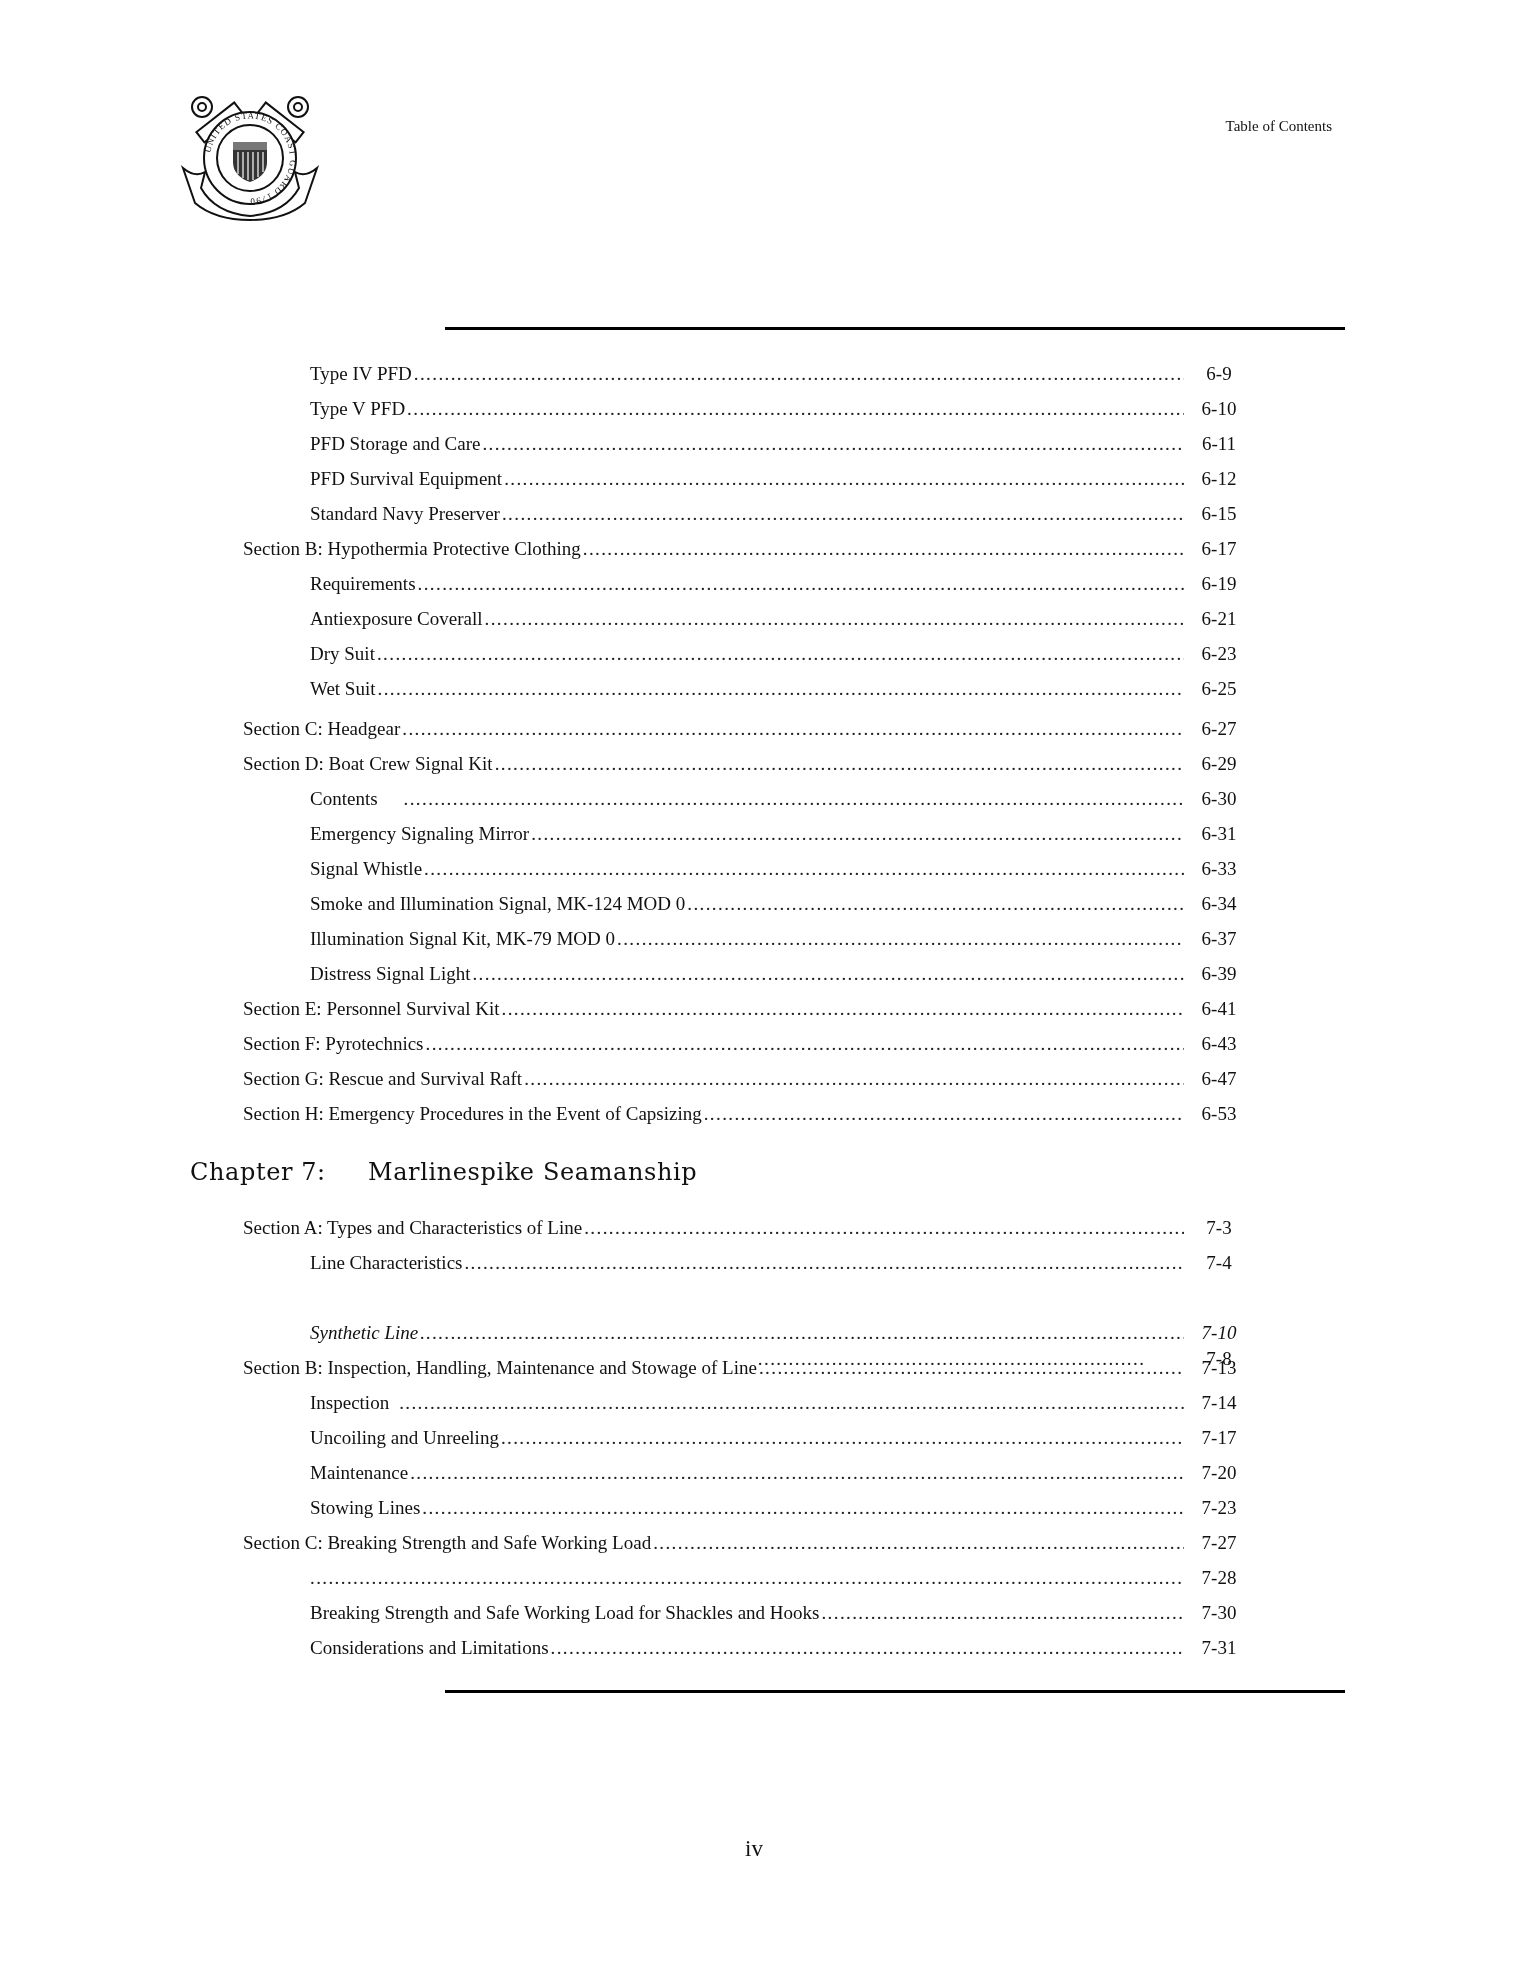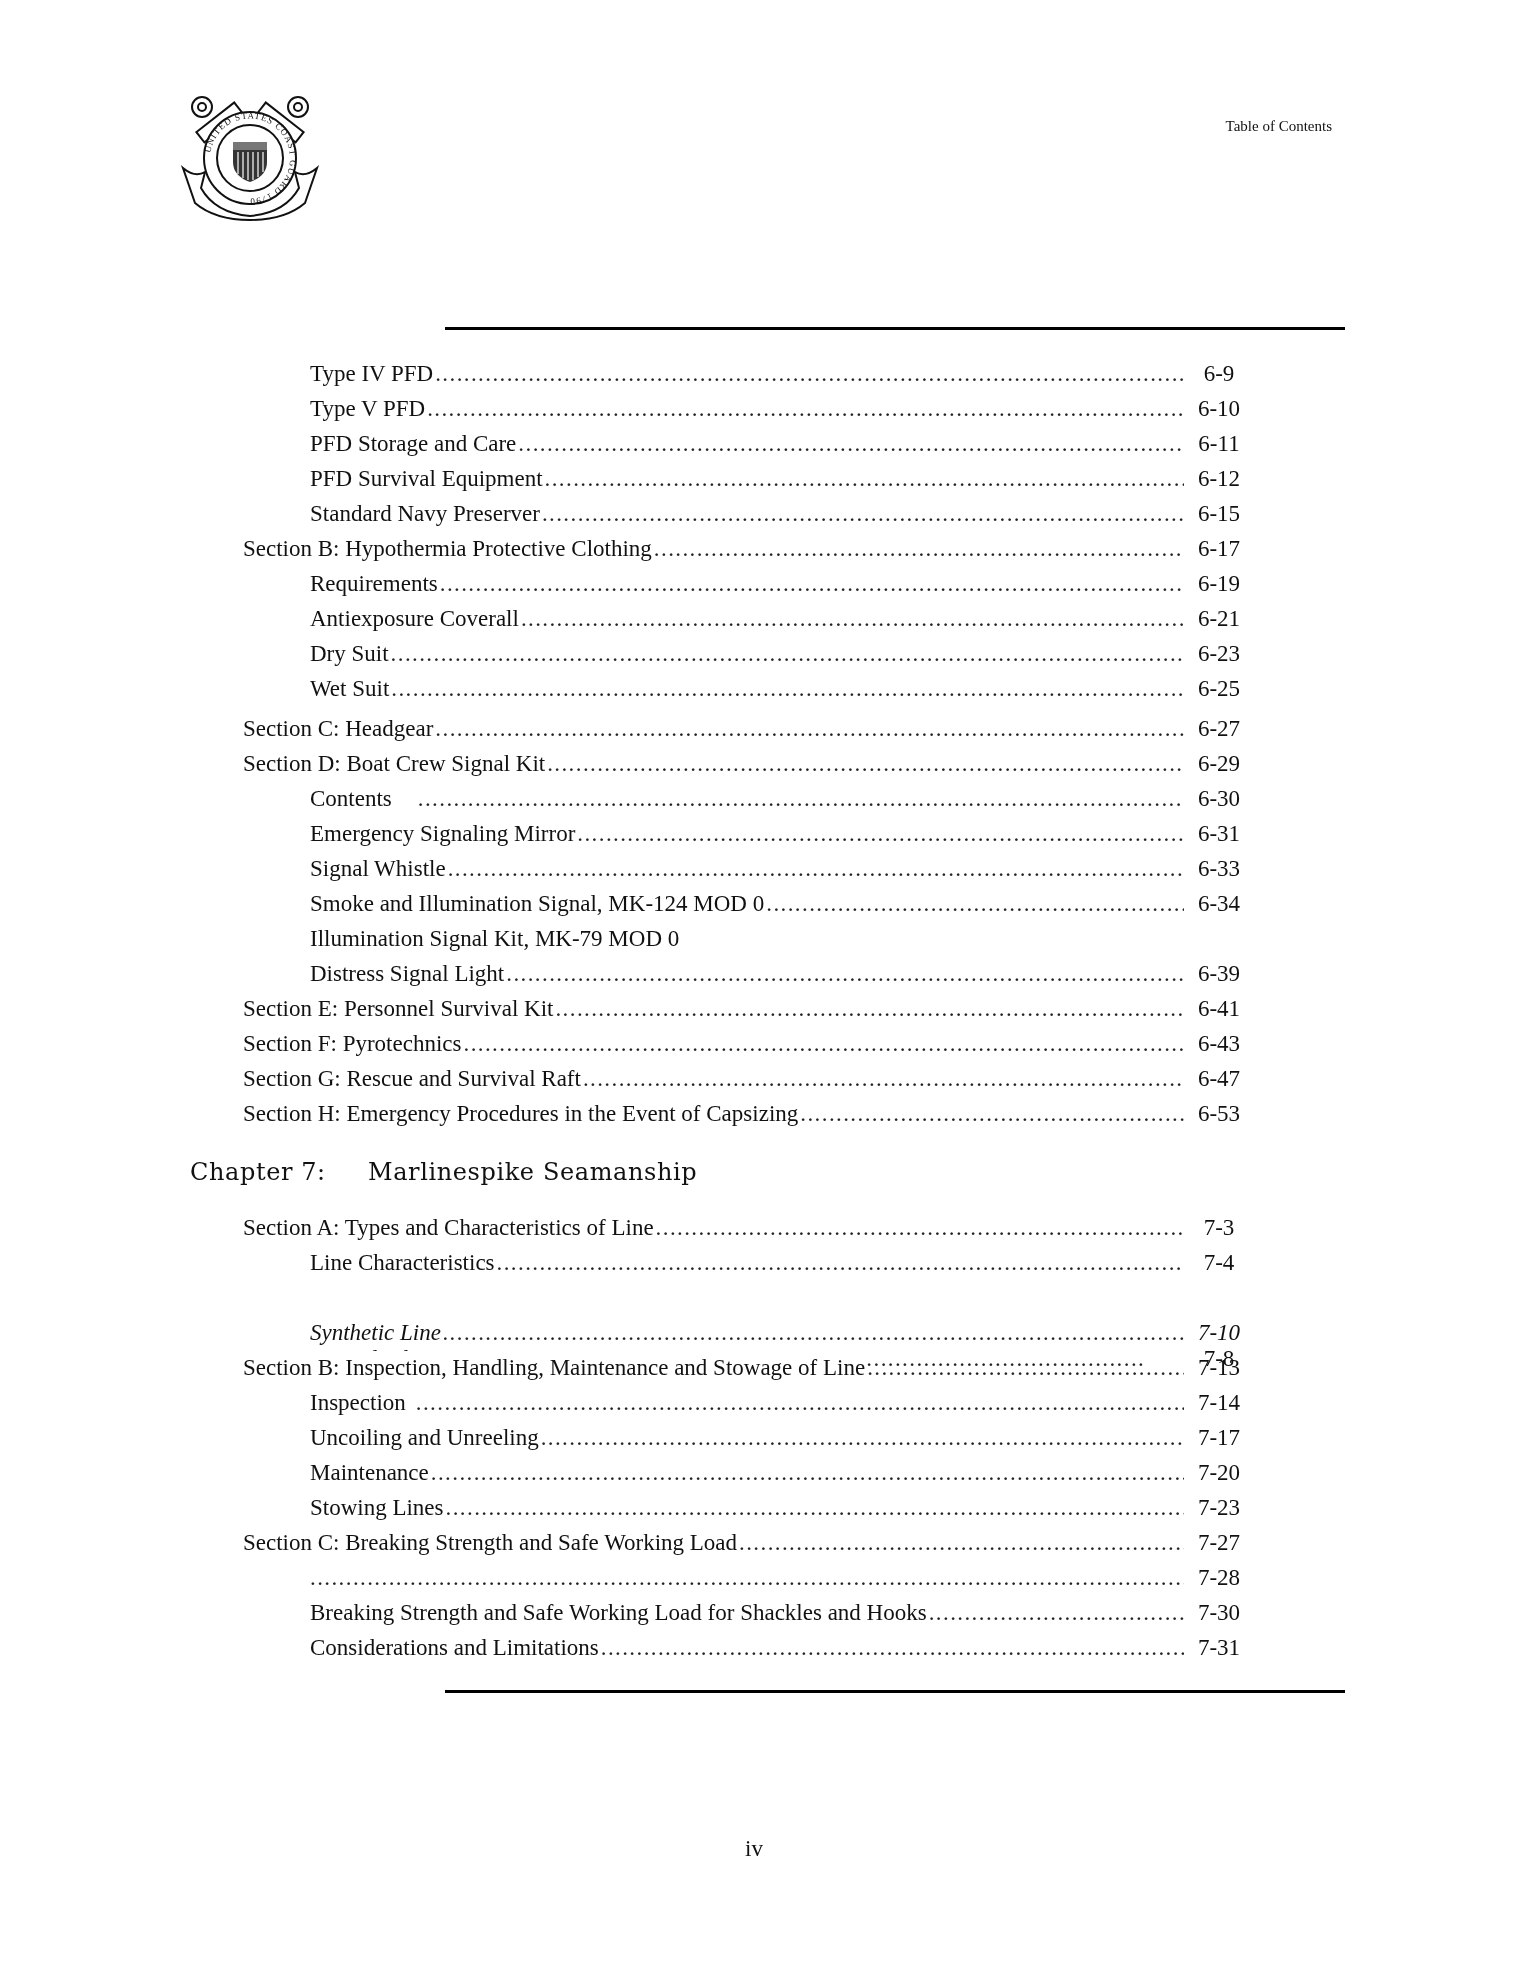--- a/index.html
+++ b/index.html
@@ -5,21 +5,21 @@
   html, body { margin: 0; padding: 0; background: #ffffff; }
   body { width: 1530px; height: 1980px; position: relative; overflow: hidden;
          font-family: "Liberation Serif", "DejaVu Serif", serif; color: #111; }
   .logo { position: absolute; left: 175px; top: 88px; width: 150px; height: 135px; }
   .header-title { position: absolute; right: 198px; top: 118px; font-size: 15px; }
   .rule { position: absolute; left: 445px; width: 900px; height: 3px; background: #000; }
   .rule.top { top: 327px; }
   .rule.bottom { top: 1690px; }
   .toc { position: absolute; left: 0; top: 0; width: 1530px; }
   .row { position: absolute; height: 34px; display: flex; align-items: baseline;
-         font-size: 23px; line-height: 34px; white-space: nowrap; }
+         font-size: 19px; line-height: 34px; white-space: nowrap; }
   .row.l1 { left: 243px; }
   .row.l2 { left: 310px; }
   .row .label { flex: 0 0 auto; background: #fff; padding-right: 2px; }
   .row .leader { flex: 1 1 auto; overflow: hidden; letter-spacing: 1.4px; color: #222; }
   .row .leader::before { content: "...................................................................................................................................................................................................................................................................................................................."; }
   .row .page { flex: 0 0 auto; width: 58px; padding-left: 6px; text-align: center; }
   .chapter { position: absolute; left: 190px; top: 1154px; font-size: 27px; line-height: 36px;
              letter-spacing: 0.6px; font-family: "DejaVu Serif", "Liberation Serif", serif; font-size: 24px; }
   .chapter .num { display: inline-block; width: 178px; }
   .page-number { position: absolute; left: 745px; top: 1836px; font-size: 23px; }
@@ -142,21 +142,21 @@
   <div class="row l2" style="top: 852px; width: 938px;">
       <span class="label">Signal Whistle</span>
       <span class="leader"></span>
       <span class="page">6-33</span>
     </div>
   <div class="row l2" style="top: 887px; width: 938px;">
       <span class="label">Smoke and Illumination Signal, MK-124 MOD 0</span>
       <span class="leader"></span>
       <span class="page">6-34</span>
     </div>
-  <div class="row l2" style="top: 922px; width: 938px; flex-direction: column;">
+  <div class="row l2" style="top: 922px; width: 938px;">
       <span class="label">Illumination Signal Kit, MK-79 MOD 0</span>
       <span class="leader"></span>
       <span class="page">6-37</span>
     </div>
   <div class="row l2" style="top: 957px; width: 938px;">
       <span class="label">Distress Signal Light</span>
       <span class="leader"></span>
       <span class="page">6-39</span>
     </div>
   <div class="row l1" style="top: 992px; width: 1005px;">

